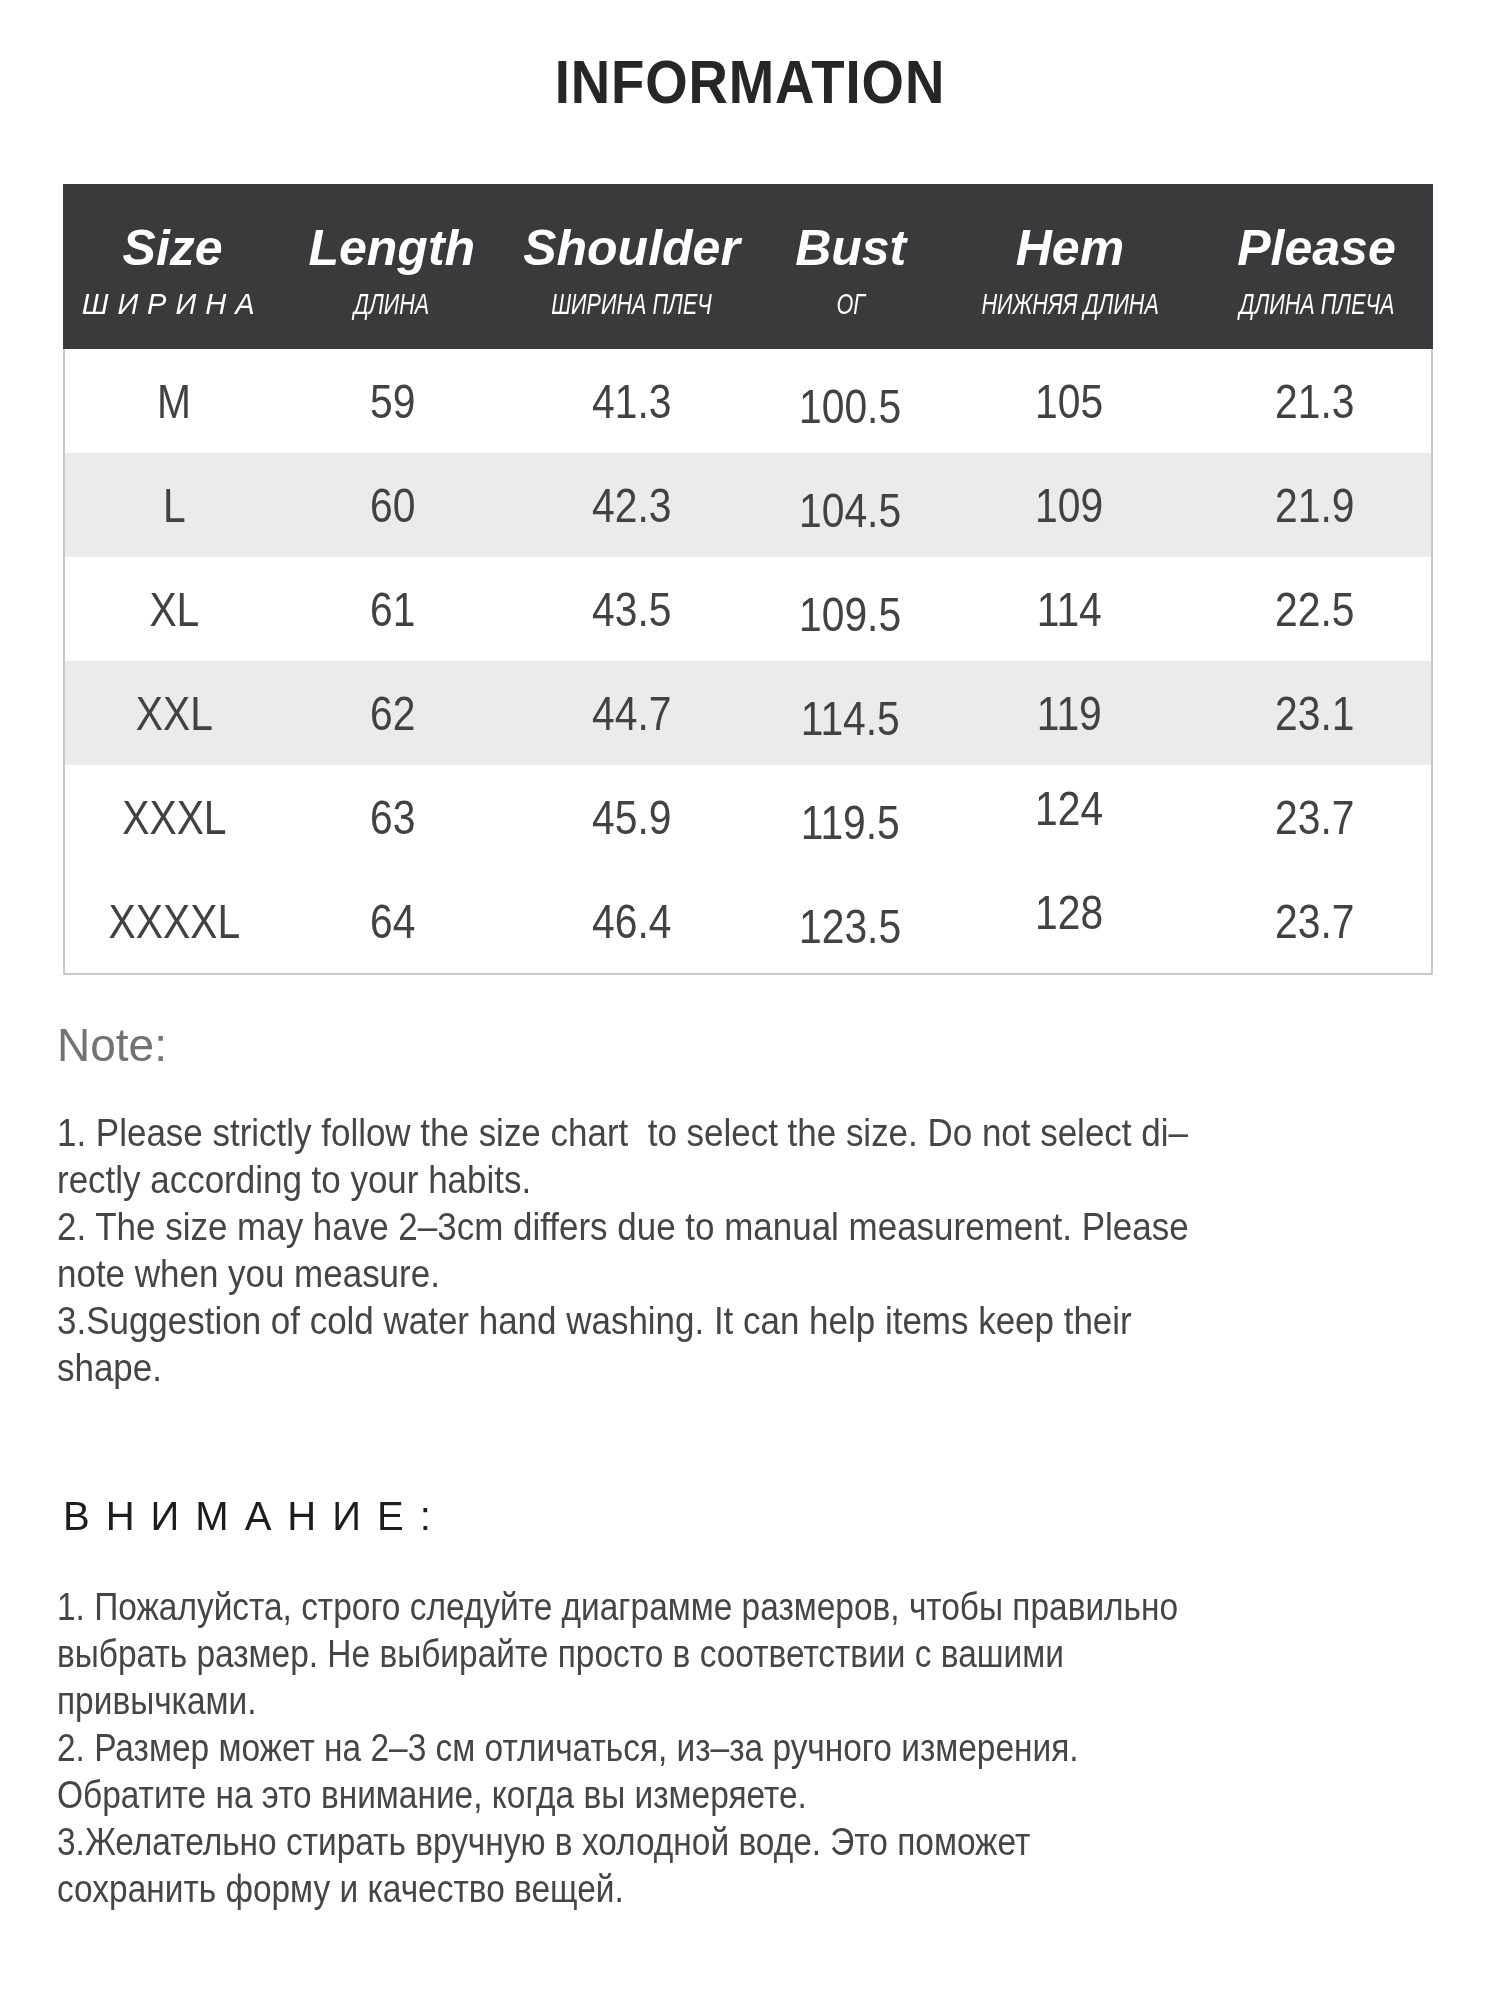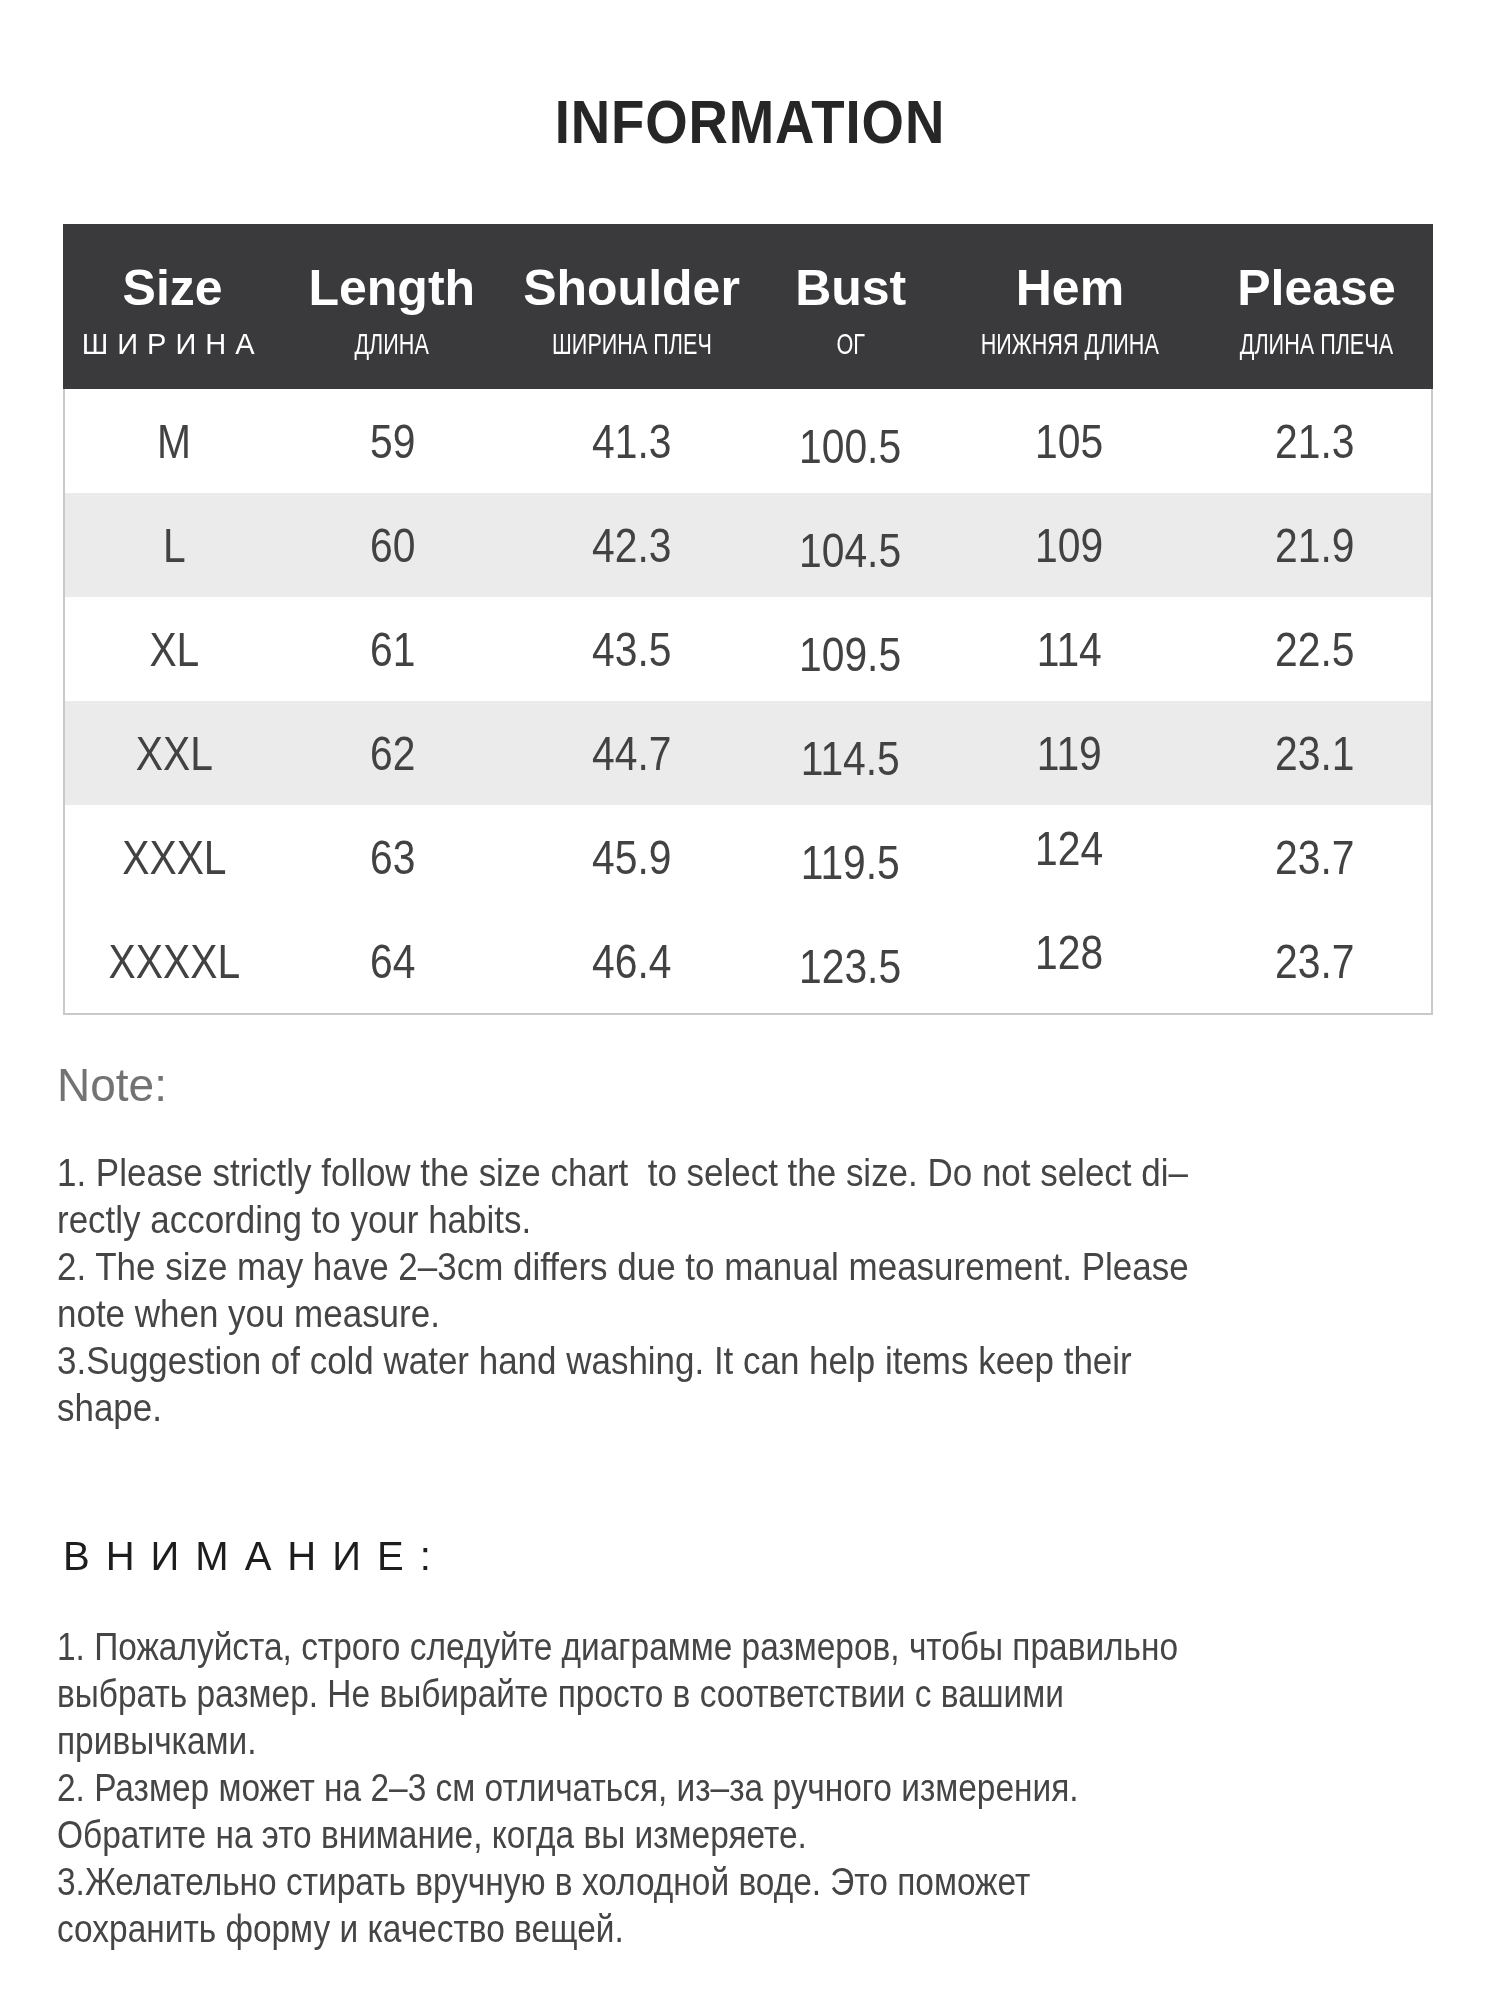--- a/index.html
+++ b/index.html
@@ -3,39 +3,39 @@
 <meta charset="utf-8">
 <title>INFORMATION</title>
 <style>
   * { margin:0; padding:0; box-sizing:border-box; }
   html,body { background:#ffffff; }
   body {
     width:1500px; height:2000px; position:relative;
     font-family:"Liberation Sans", sans-serif;
     color:#3c3c3c; overflow:hidden;
   }
-  .page { position:absolute; inset:0;margin-top:40px; }
+  .page { position:absolute; inset:0; }
 
   
   .title {
     position:absolute; top:46px; left:0; width:1500px;
     text-align:center; font-size:62px; font-weight:bold; color:#262626;
     letter-spacing:1px;
   }
   .title .inner { display:inline-block; transform:scaleX(0.88); transform-origin:center; }
 
   
   .size-table { position:absolute; left:63px; top:184px; width:1370px; }
   .thead {
     display:flex; height:165px; background:#3a3a3c; color:#ffffff;
     align-items:center;
   }
   .thead .hcell {
     display:flex; flex-direction:column; align-items:center; justify-content:center;
-    height:100%; padding-top:6px;
+    height:100%; padding-top:6px;font-style:italic;
   }
   .h-en { font-size:50px; font-weight:700; line-height:62px; }
   .h-ru { font-size:30px; font-weight:400; line-height:38px; margin-top:6px; white-space:nowrap; }
   .h-ru.cond { transform:scaleX(0.72); transform-origin:center; }
   .h-ru.spaced { letter-spacing:9px; font-size:29px; }
 
   .tbody { border:2px solid #c9c9c9; border-top:none; }
   .trow { display:flex; height:104px; align-items:center; background:#ffffff; }
   .trow.alt { background:#ebebeb; }
   .cell { text-align:center; font-size:48px; color:#424242; }

